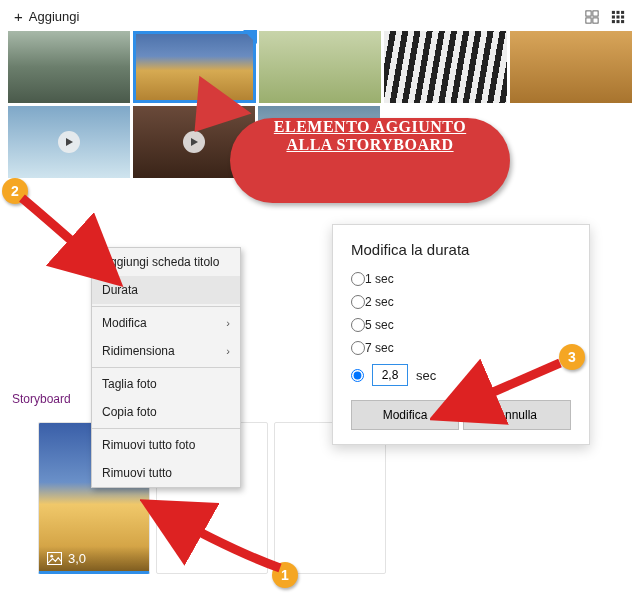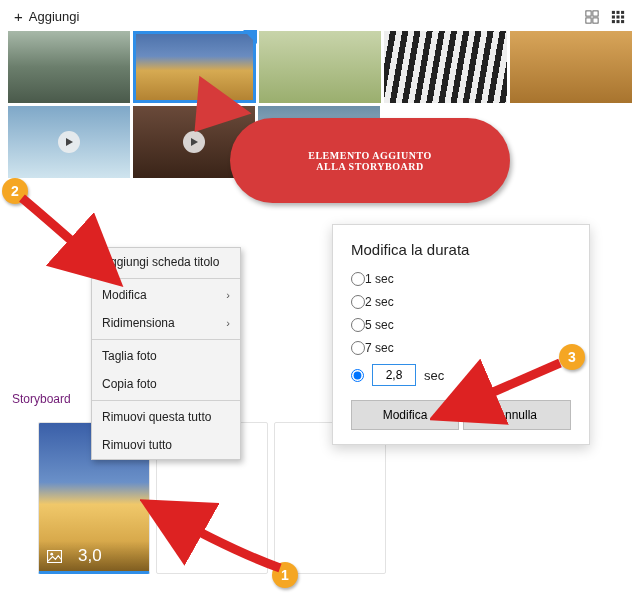--- a/index.html
+++ b/index.html
@@ -22,43 +22,43 @@
   .gitem .playov svg { width:10px; height:10px; }
   
   
   .sb-label { position:absolute; left:12px; top:392px; font-size:12px; color:#701a75; }
   
   
   .sb-strip { position:absolute; left:38px; top:422px; display:flex; gap:6px; }
   .sb-card { width:112px; height:152px; background:#fff; border:1px solid #e2e2e2; border-radius:2px; position:relative; overflow:hidden; }
   .sb-card.active { border-bottom:3px solid #2f8ee8; }
   .sb-img { position:absolute; inset:0; }
-  .sb-foot { position:absolute; left:0; bottom:0; right:0; padding:5px 8px; color:#fff; display:flex; align-items:center; gap:16px; font-size:17px; background:linear-gradient(to top, rgba(0,0,0,0.35), rgba(0,0,0,0)); }
+  .sb-foot { position:absolute; left:0; bottom:0; right:0; padding:5px 8px; color:#fff; display:flex; align-items:center; gap:6px; font-size:13px; background:linear-gradient(to top, rgba(0,0,0,0.35), rgba(0,0,0,0)); }
   
   
   .ctxmenu { position:absolute; left:91px; top:247px; width:150px; background:#f3f3f3; border:1px solid #ccc; box-shadow:2px 3px 6px rgba(0,0,0,0.25); font-size:12px; color:#222; }
   .ctxmenu .mi { padding:7px 10px; display:flex; justify-content:space-between; align-items:center; cursor:pointer; }
   .ctxmenu .mi.hover { background:#e6e6e6; }
   .ctxmenu .sep { height:1px; background:#d0d0d0; margin:2px 0; }
   .ctxmenu .sub { color:#555; font-size:11px; }
   
   
   .dur-panel { position:absolute; left:332px; top:224px; width:258px; background:#fff; border:1px solid #d8d8d8; box-shadow:0 4px 12px rgba(0,0,0,0.18); padding:16px 18px 14px 18px; }
   .dur-title { font-size:15px; margin-bottom:14px; color:#222; }
   .dur-opt { display:flex; align-items:center; gap:0; margin-bottom:9px; font-size:12px; }
   .dur-opt input[type=radio] { width:14px; height:14px; accent-color:#2f8ee8; }
   .dur-custom { display:flex; align-items:center; gap:8px; margin-bottom:14px; }
-  .dur-custom input[type=text] { width:44px; height:22px; border:1px solid #2f8ee8; text-align:center; font-size:12px; outline:none; }
+  .dur-custom input[type=text] { width:36px; height:22px; border:1px solid #2f8ee8; text-align:center; font-size:12px; outline:none; }
   .dur-btns { display:flex; gap:0; }
   .dur-btns button { flex:1; height:30px; background:#ddd; border:1px solid #bbb; font-size:12px; cursor:pointer; }
   .dur-btns button:first-child { margin-right:4px; }
   
   
   .callout { position:absolute; left:185px; top:100px; width:330px; height:105px; }
-  .callout .bubble { position:absolute; left:45px; top:18px; width:280px; height:85px; background:#d63a3a; border-radius:50px; display:flex; flex-direction:column; align-items:center; justify-content:center; color:#fff; font-weight:bold; font-size:10px; text-align:center; letter-spacing:0.5px; font-family:"Times New Roman", serif; box-shadow:2px 3px 5px rgba(0,0,0,0.3); }
+  .callout .bubble { position:absolute; left:45px; top:18px; width:280px; height:85px; background:#d63a3a; border-radius:50px; display:flex; flex-direction:column; align-items:center; color:#fff; font-weight:bold; font-size:16px; text-align:center; letter-spacing:0.5px; font-family:"Times New Roman", serif; box-shadow:2px 3px 5px rgba(0,0,0,0.3);text-decoration:underline; }
   .callout .tail { position:absolute; left:0px; top:-28px; width:0; height:0; border-bottom:52px solid #d63a3a; border-left:22px solid transparent; border-right:38px solid transparent; transform:rotate(-18deg); }
   
   
   .nbadge { position:absolute; width:26px; height:26px; border-radius:50%; background:#f5a623; color:#fff; display:flex; align-items:center; justify-content:center; font-weight:bold; font-size:14px; box-shadow:1px 2px 3px rgba(0,0,0,0.3); }
   
   
   .redarrow { position:absolute; pointer-events:none; }
   
   
   .th-elephants { background:linear-gradient(to bottom,#a7b8a8 0%,#6b7e6c 50%,#4a5a4b 100%); }
@@ -164,39 +164,42 @@
     </div>
   </div>
   <div class="sb-card"></div>
   <div class="sb-card"></div>
 </div>
 
 <div class="ctxmenu">
   <div class="mi">
       <span>Aggiungi scheda titolo</span>
     </div>
+  <div class="mi hover">
+      <span>Durata</span>
+    </div>
   <div class="sep"></div>
   <div class="mi">
       <span>Modifica</span>
       <span class="sub">›</span>
     </div>
   <div class="mi">
       <span>Ridimensiona</span>
       <span class="sub">›</span>
     </div>
   <div class="sep"></div>
   <div class="mi">
       <span>Taglia foto</span>
     </div>
   <div class="mi">
       <span>Copia foto</span>
     </div>
   <div class="sep"></div>
   <div class="mi">
-      <span>Rimuovi questa tutto</span>
+      <span>Rimuovi tutto foto</span>
     </div>
   <div class="mi">
       <span>Rimuovi tutto</span>
     </div>
 </div>
 
 <div class="dur-panel">
   <div class="dur-title">Modifica la durata</div>
   <label class="dur-opt">
       <input type="radio" name="dur" style="">

